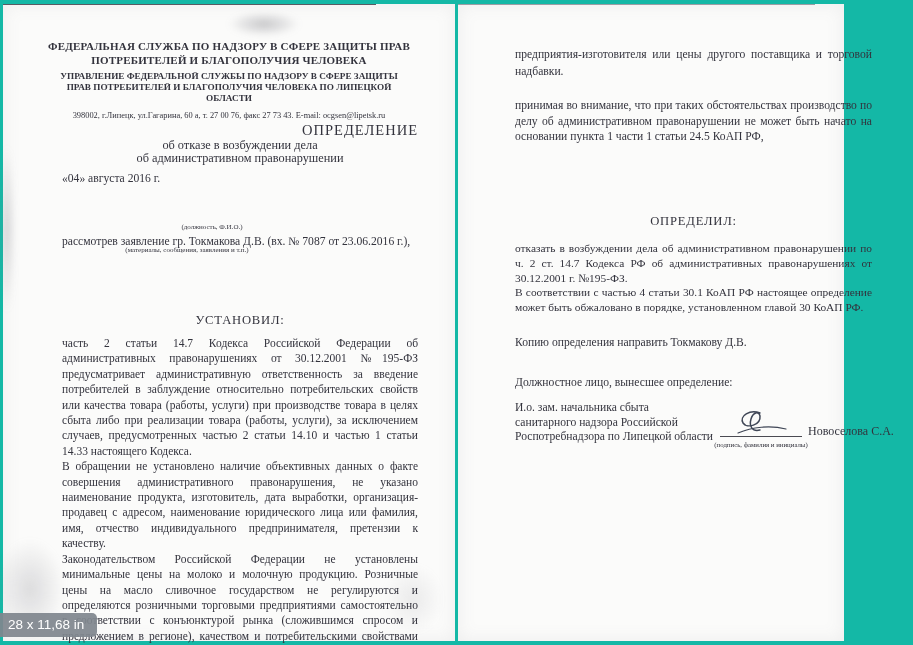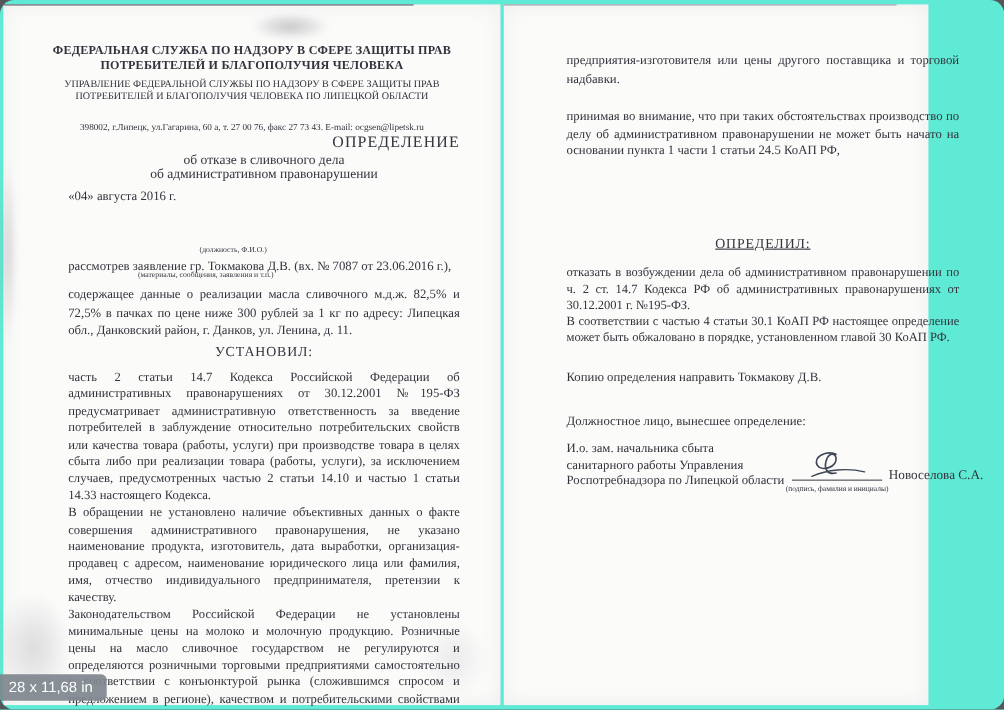--- a/index.html
+++ b/index.html
@@ -1,55 +1,55 @@
 <!DOCTYPE html>
 <html lang="ru"><head>
 <meta charset="utf-8">
 <style>
   * { margin:0; padding:0; box-sizing:border-box; }
   body { background:#55565a; font-family:"Liberation Serif","DejaVu Serif",serif; }
 
   .stage{
     position:relative; width:913px; height:645px;
-    background:#5eead4; overflow:hidden;border-radius:13px;
+    background:#14b8a6; overflow:hidden;
   }
   .page{
     position:absolute; top:4px; height:637px;
     background:#fbfbfa; color:#33333d;
     box-shadow: inset 0 0 18px rgba(120,120,128,.10);
   }
   .page-left  { left:3px;   width:452px; }
   .page-right { left:458px; width:386px; }
 
   .blk{ position:absolute; font-size:11.6px; line-height:15.5px; }
 
   
   .lp-org1   { top:36px;  left:40px; width:372px; text-align:center; font-weight:700; font-size:11px;  line-height:13.5px; letter-spacing:.2px; }
-  .lp-org2   { top:67px;  left:48px; width:356px; text-align:center; font-weight:400; font-size:9.2px; line-height:11px; }
+  .lp-org2   { top:67px;  left:48px; width:356px; text-align:center; font-weight:700; font-size:9.2px; line-height:11px; }
   .lp-rule   { top:103px; left:55px; width:373px; height:1px; background:#5a5a62; }
   .lp-addr   { top:106px; left:40px; width:372px; text-align:center; font-size:8.4px; line-height:11px; }
   .lp-title  { top:118px; left:59px; width:356px; text-align:right; font-size:14.5px; letter-spacing:1px; line-height:16px; }
   .lp-sub1   { top:134px; left:59px; width:356px; text-align:center; font-size:12.3px; line-height:14px; }
   .lp-sub2   { top:147px; left:59px; width:356px; text-align:center; font-size:12.3px; line-height:14px; }
   .lp-date   { top:167px; left:59px; width:356px; }
   .lp-officer{ top:188px; left:59px; width:356px; text-align:justify; line-height:16px; }
   .lp-cap1   { top:219px; left:59px; width:300px; text-align:center; font-size:7px; line-height:9px; }
   .lp-app    { top:230px; left:59px; width:356px; }
   .lp-cap2   { top:242px; left:59px; width:250px; text-align:center; font-size:7px; line-height:9px; }
   .lp-cont   { top:256px; left:59px; width:356px; text-align:justify; line-height:16.5px; }
   .lp-head   { top:309px; left:59px; width:356px; text-align:center; font-size:12.6px; letter-spacing:.8px; }
   .lp-body   { top:332px; left:59px; width:356px; text-align:justify; line-height:15.4px; font-size:11.5px; }
   .lp-body p { margin:0; }
 
   
   .rp-cont  { top:43px;  left:57px; width:357px; text-align:justify; line-height:16.5px; }
   .rp-rule  { top:81px;  left:57px; width:357px; height:1px; background:#9d9da4; }
   .rp-p1    { top:94px;  left:57px; width:357px; text-align:justify; line-height:15.5px; }
   .rp-p2    { top:153px; left:57px; width:357px; text-align:justify; line-height:15px; }
-  .rp-head  { top:210px; left:57px; width:357px; text-align:center; font-size:12.6px; letter-spacing:.8px;text-decoration:underline; }
+  .rp-head  { top:210px; left:57px; width:357px; text-align:center; font-size:12.6px; letter-spacing:.8px; }
   .rp-dblk  { top:237px; left:57px; width:357px; text-align:justify; line-height:14.8px; font-size:11.4px; }
   .rp-dblk p{ margin:0; }
   .rp-copy  { top:331px; left:57px; width:357px; }
   .rp-offic { top:371px; left:57px; width:357px; }
   .rp-signer{ top:397px; left:57px; width:260px; line-height:14.5px; }
   .rp-sigline{ position:absolute; top:432px; left:262px; width:82px; border-top:1.2px solid #4a4a52; }
   .rp-sigsvg { position:absolute; top:404px; left:272px; }
   .rp-name  { top:420px; left:350px; width:100px; font-size:12px; }
   .rp-sigcap{ top:436px; left:240px; width:126px; text-align:center; font-size:6.8px; line-height:9px; }
 
@@ -78,27 +78,26 @@
     <div class="smudge sm1"></div>
     <div class="smudge sm2"></div>
     <div class="smudge sm3"></div>
     <div class="smudge sm4"></div>
 
     <div class="blk lp-org1">ФЕДЕРАЛЬНАЯ СЛУЖБА ПО НАДЗОРУ В СФЕРЕ ЗАЩИТЫ ПРАВ ПОТРЕБИТЕЛЕЙ И БЛАГОПОЛУЧИЯ ЧЕЛОВЕКА</div>
     <div class="blk lp-org2">УПРАВЛЕНИЕ ФЕДЕРАЛЬНОЙ СЛУЖБЫ ПО НАДЗОРУ В СФЕРЕ ЗАЩИТЫ ПРАВ ПОТРЕБИТЕЛЕЙ И БЛАГОПОЛУЧИЯ ЧЕЛОВЕКА ПО ЛИПЕЦКОЙ ОБЛАСТИ</div>
     <div class="lp-rule"></div>
     <div class="blk lp-addr">398002, г.Липецк, ул.Гагарина, 60 а, т. 27 00 76, факс 27 73 43. E-mail: ocgsen@lipetsk.ru</div>
     <div class="blk lp-title">ОПРЕДЕЛЕНИЕ</div>
-    <div class="blk lp-sub1">об отказе в сливочного дела</div>
+    <div class="blk lp-sub1">об отказе в возбуждении дела</div>
     <div class="blk lp-sub2">об административном правонарушении</div>
     <div class="blk lp-date">«04» августа 2016 г.</div>
     <div class="blk lp-cap1">(должность, Ф.И.О.)</div>
     <div class="blk lp-app">рассмотрев заявление гр. Токмакова Д.В. (вх. № 7087 от 23.06.2016 г.),</div>
     <div class="blk lp-cap2">(материалы, сообщения, заявления и т.п.)</div>
-    <div class="blk lp-cont">содержащее данные о реализации масла сливочного м.д.ж. 82,5% и 72,5% в пачках по цене ниже 300 рублей за 1 кг по адресу: Липецкая обл., Данковский район, г. Данков, ул. Ленина, д. 11.</div>
     <div class="blk lp-head">УСТАНОВИЛ:</div>
     <div class="blk lp-body">
       <p>часть 2 статьи 14.7 Кодекса Российской Федерации об административных правонарушениях от 30.12.2001 №195-ФЗ предусматривает административную ответственность за введение потребителей в заблуждение относительно потребительских свойств или качества товара (работы, услуги) при производстве товара в целях сбыта либо при реализации товара (работы, услуги), за исключением случаев, предусмотренных частью 2 статьи 14.10 и частью 1 статьи 14.33 настоящего Кодекса.</p>
       <p>В обращении не установлено наличие объективных данных о факте совершения административного правонарушения, не указано наименование продукта, изготовитель, дата выработки, организация-продавец с адресом, наименование юридического лица или фамилия, имя, отчество индивидуального предпринимателя, претензии к качеству.</p>
       <p>Законодательством Российской Федерации не установлены минимальные цены на молоко и молочную продукцию. Розничные цены на масло сливочное государством не регулируются и определяются розничными торговыми предприятиями самостоятельно в соответствии с конъюнктурой рынка (сложившимся спросом и предложением в регионе), качеством и потребительскими свойствами товаров исходя из свободной отпускной цены</p>
     </div>
   </div>
 
   <div class="page page-right">
     <div class="blk rp-cont">предприятия-изготовителя или цены другого поставщика и торговой надбавки.</div>
@@ -106,21 +105,21 @@
     <div class="blk rp-p1">принимая во внимание, что при таких обстоятельствах производство по делу об административном правонарушении не может быть начато на основании пункта 1 части 1 статьи 24.5 КоАП РФ,</div>
     <div class="blk rp-head">ОПРЕДЕЛИЛ:</div>
     <div class="blk rp-dblk">
       <p>отказать в возбуждении дела об административном правонарушении по ч. 2 ст. 14.7  Кодекса РФ об административных правонарушениях от 30.12.2001 г. №195-ФЗ.</p>
       <p>В соответствии с частью 4 статьи 30.1 КоАП РФ настоящее определение может быть обжаловано в порядке, установленном главой 30 КоАП РФ.</p>
     </div>
     <div class="blk rp-copy">Копию определения направить Токмакову Д.В.</div>
     <div class="blk rp-offic">Должностное лицо, вынесшее определение:</div>
     <div class="blk rp-signer">
       <div>И.о. зам. начальника сбыта</div>
-      <div>санитарного работы Управления</div>
+      <div>санитарного надзора Российской</div>
       <div>Роспотребнадзора по Липецкой области</div>
     </div>
     <svg class="rp-sigsvg" width="62" height="30" viewBox="0 0 62 30" fill="none">
       <path d="M30 5 C20 1, 9 8, 13 15 C17 21, 31 17, 30 8 C29 3, 23 4, 21 11 C19 18, 22 24, 30 22" stroke="#3f4656" stroke-width="1.5" stroke-linecap="round"></path>
       <path d="M8 25 C22 19, 40 17, 56 21" stroke="#3f4656" stroke-width="1.2" stroke-linecap="round"></path>
     </svg>
     <div class="rp-sigline"></div>
     <div class="blk rp-name">Новоселова С.А.</div>
     <div class="blk rp-sigcap">(подпись, фамилия и инициалы)</div>
   </div>

